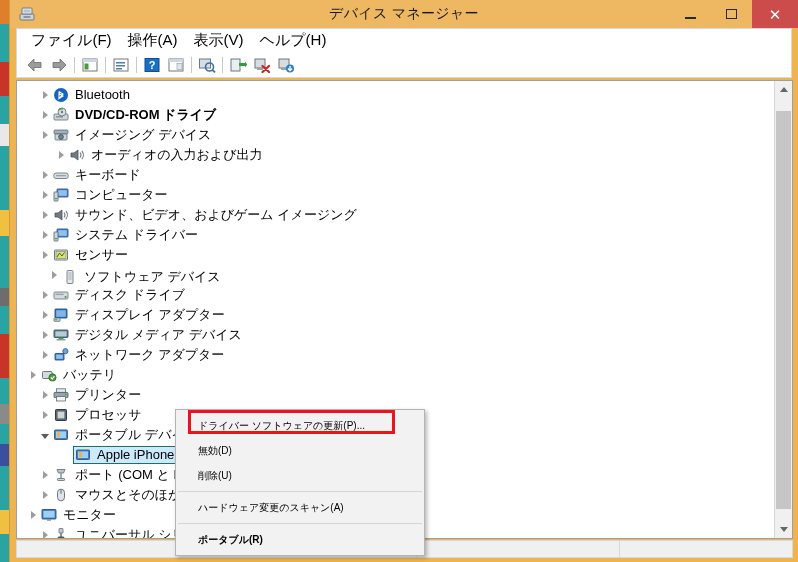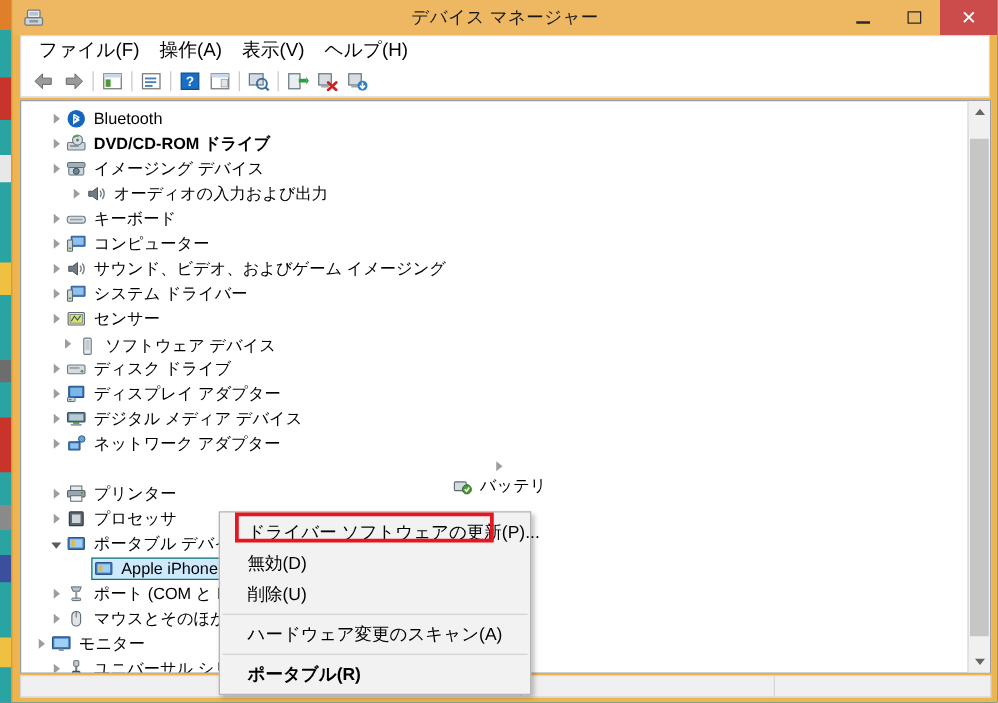--- a/index.html
+++ b/index.html
@@ -178,21 +178,21 @@
     border: 1px solid #b4b4b4;
     box-shadow: 2px 2px 4px rgba(0,0,0,0.28);
     padding: 3px 0;
     box-sizing: border-box;
     z-index: 20;
   }
   .ctx-item {
     height: 25px;
     display: flex; align-items: center;
     padding-left: 22px;
-    font-size: 14px; color: #000;
+    font-size: 10px; color: #000;
     white-space: nowrap;
   }
   .ctx-item.bold { font-weight: bold; }
   .ctx-sep { height: 1px; background: #d4d4d4; margin: 3px 2px; }
 
   
   .annot-rect {
     position: absolute;
     left: 178px; top: 410px;
     width: 207px; height: 24px;
@@ -514,21 +514,21 @@
             <div class="sel-wrap">
               <div class="dev-icon"><svg width="16" height="16" viewBox="0 0 16 16">
                   <rect x="2" y="6.5" width="9" height="6.5" rx="0.6" fill="#3f7cc4" stroke="#27507f" stroke-width="0.9"></rect>
                   <rect x="3.2" y="7.6" width="6.6" height="4.2" fill="#8fc2f0"></rect>
                   <circle cx="12.4" cy="4.2" r="2.6" fill="#6aa3d6" stroke="#2b5c90" stroke-width="0.8"></circle>
                   <path d="M11 6.2 L8 7" stroke="#2b5c90" stroke-width="1"></path>
                 </svg></div>
               <span class="dev-label">ネットワーク アダプター</span>
             </div>
           </div>
-          <div class="tree-row" style="padding-left: 8px; flex-direction: column;">
+          <div class="tree-row" style="padding-left: 8px;">
             <div class="twisty">
               <span class="tw-collapsed"></span>
             </div>
             <div class="sel-wrap">
               <div class="dev-icon"><svg width="16" height="16" viewBox="0 0 16 16">
                   <rect x="1.5" y="4.5" width="9.5" height="7" rx="1" fill="#d4dade" stroke="#5d6b74" stroke-width="0.9"></rect>
                   <rect x="11" y="6.5" width="1.8" height="3" fill="#5d6b74"></rect>
                   <circle cx="11.5" cy="10.5" r="3.6" fill="#4e9a3a" stroke="#2e6a24" stroke-width="0.8"></circle>
                   <path d="M9.8 10.4 L11.2 12 L13.4 9" stroke="#fff" stroke-width="1.2" fill="none"></path>
                 </svg></div>

